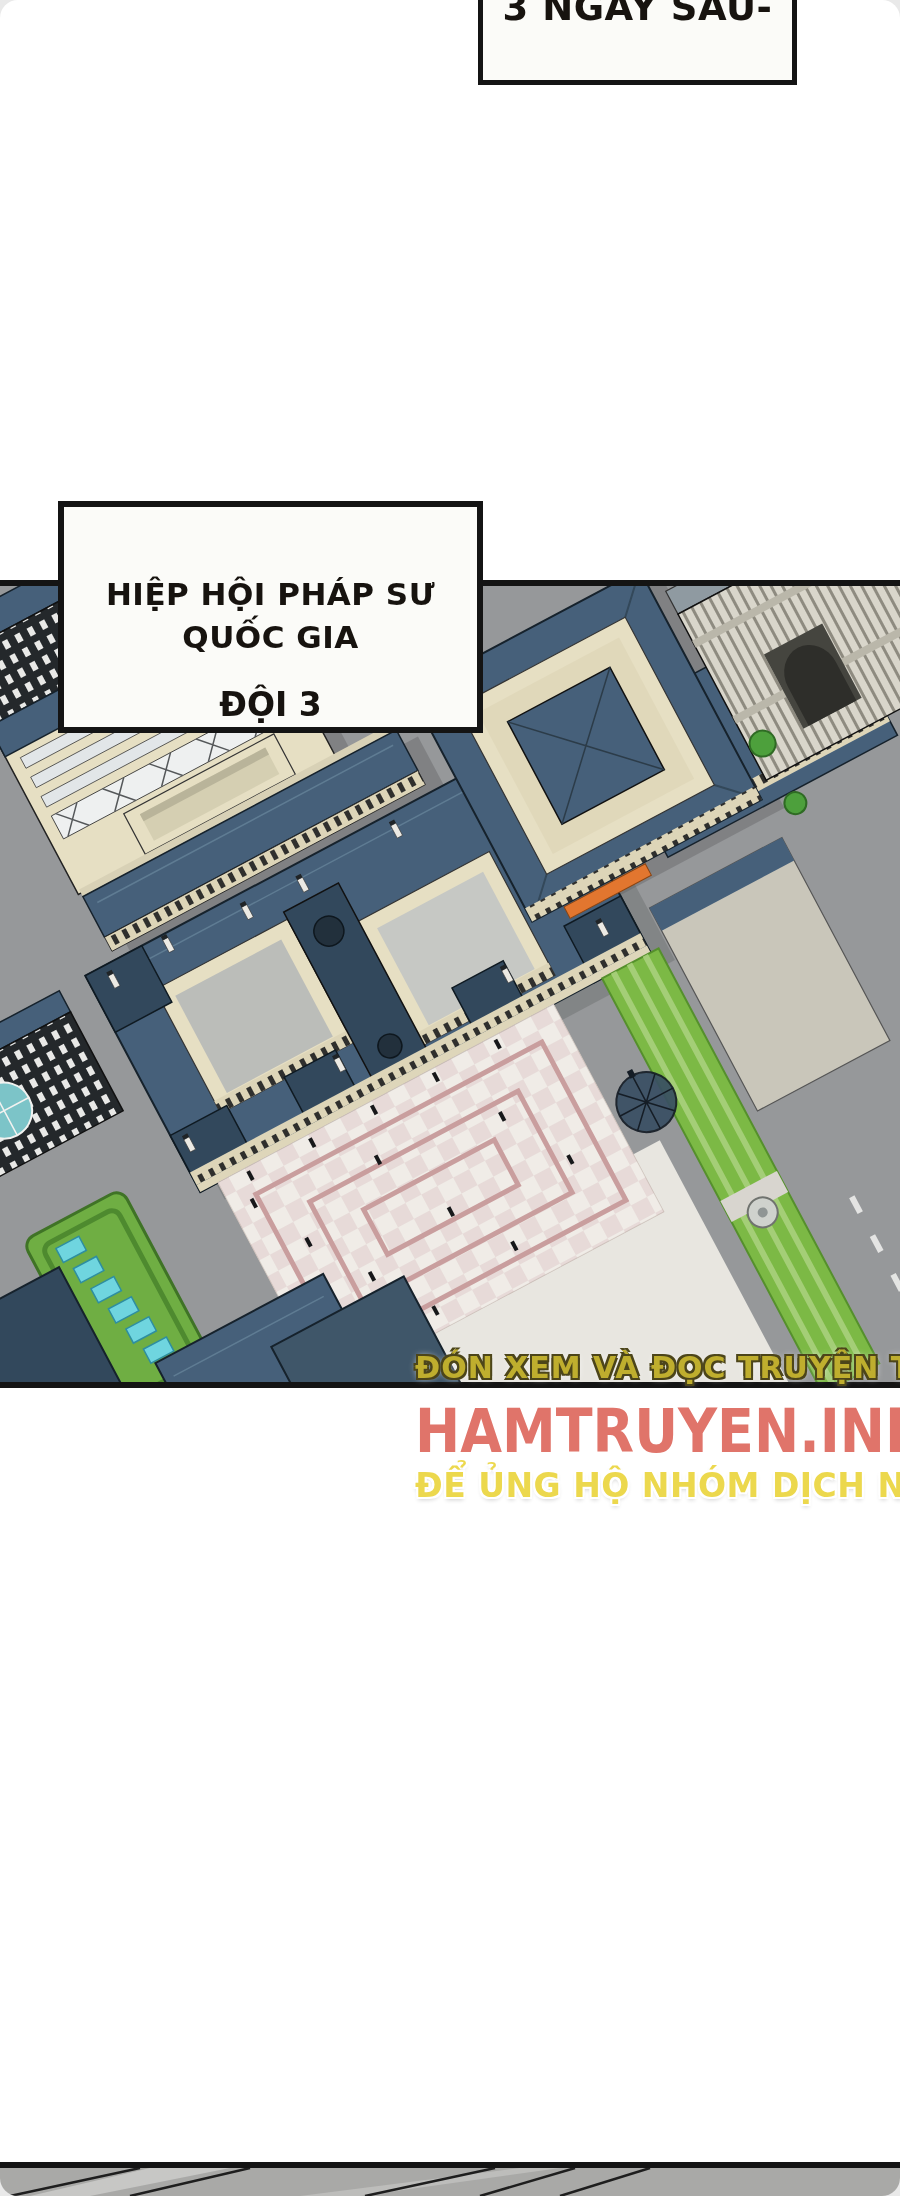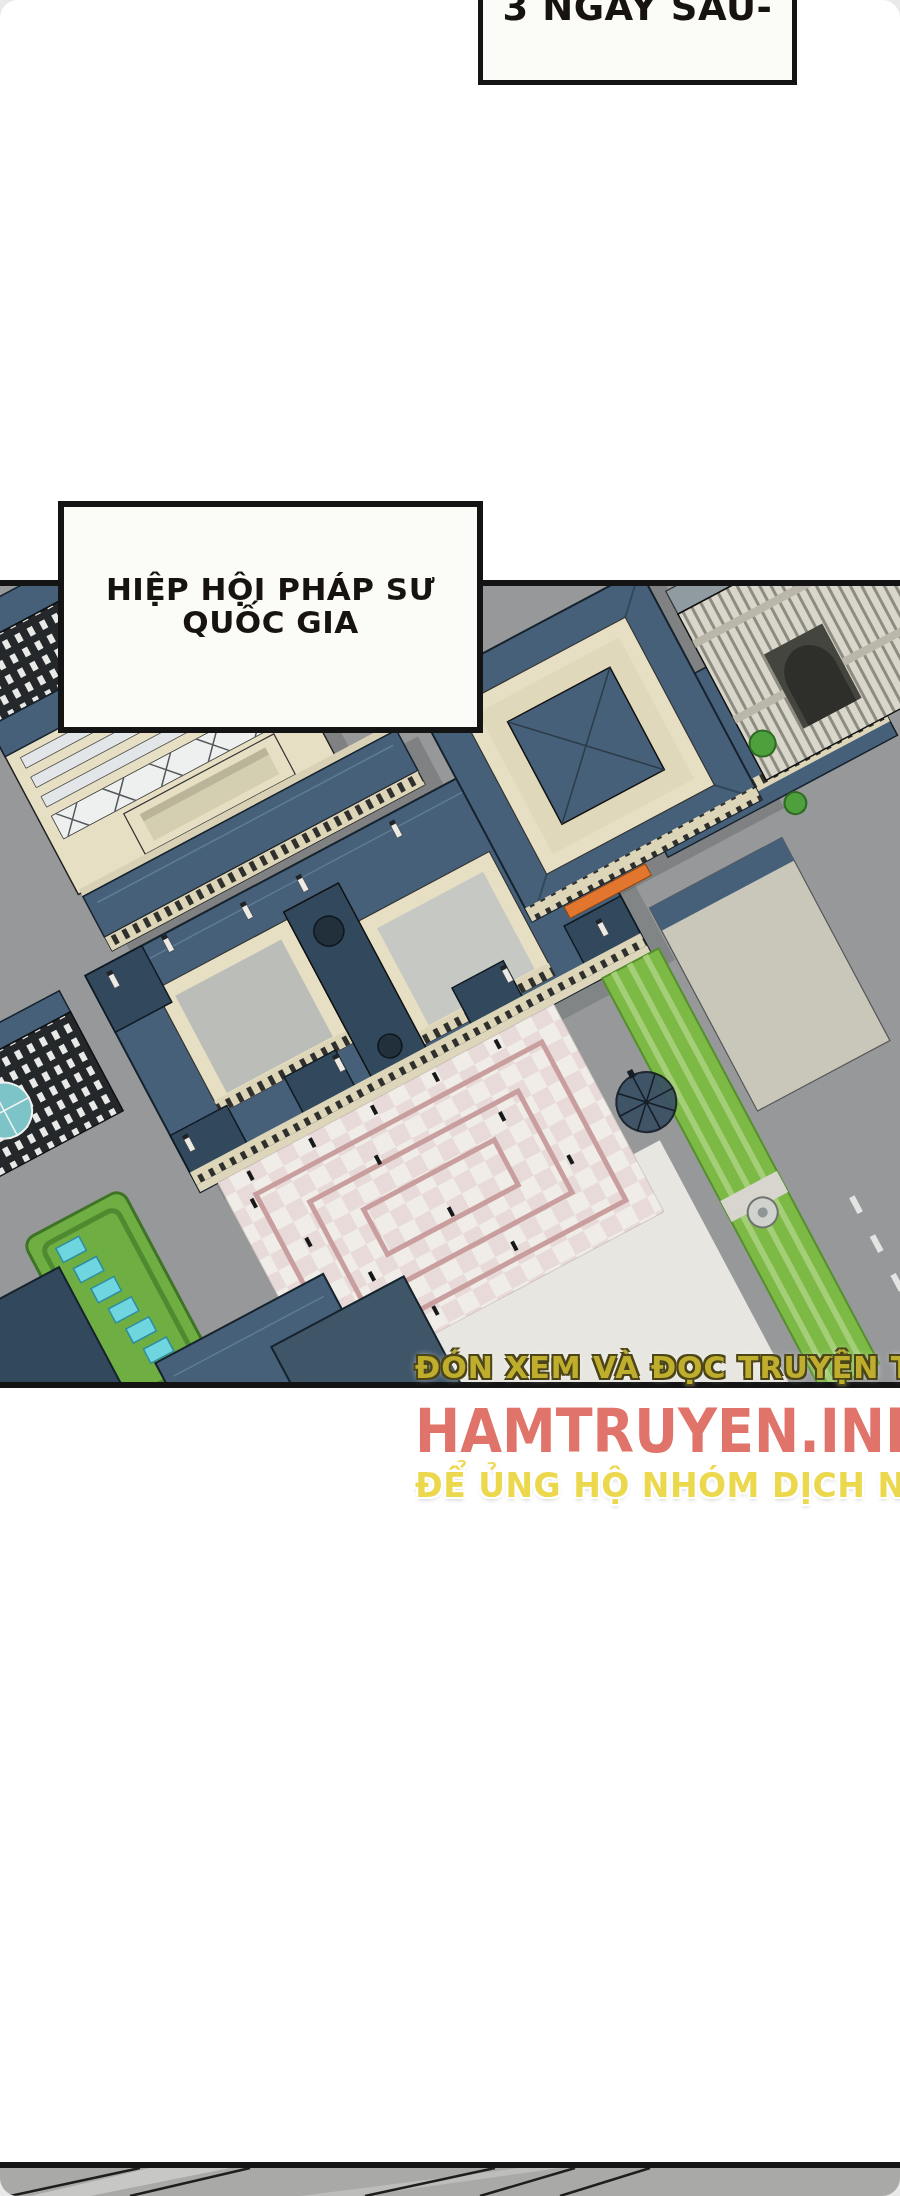--- a/index.html
+++ b/index.html
@@ -15,21 +15,21 @@
   .page{position:relative;width:900px;height:2196px;margin:0 auto;background:var(--page-bg);overflow:hidden;border-radius:18px;}
   .panel{position:absolute;left:0;top:580px;width:900px;height:808px;}
   .panel svg{display:block;}
   svg .roof{fill:var(--roof-slate);} svg .roofD{fill:var(--roof-dark);}
   svg .wall{fill:var(--wall-cream);} svg .plaza{fill:var(--plaza-white);}
   svg .green{fill:var(--garden-green);} svg .ink{fill:var(--ink);}
   .cap{position:absolute;box-sizing:border-box;background:var(--caption-bg);border:5px solid var(--ink);
        color:var(--caption-text);text-align:center;font-weight:800;}
   .cap-top{left:478px;top:-52px;width:319px;height:137px;font-size:37px;letter-spacing:.5px;padding-top:33px;}
   .cap-guild{left:58px;top:501px;width:425px;height:232px;border-width:6px;padding-top:66px;}
-  .cap-guild .l1{font-size:31px;line-height:33px;letter-spacing:.5px;}
+  .cap-guild .l1{font-size:31px;line-height:43px;letter-spacing:.5px;}
   .cap-guild .l2{font-size:33px;line-height:33px;margin-top:29px;}
   .wm{position:absolute;left:415px;width:485px;text-align:center;font-weight:800;white-space:nowrap;}
   .wm1{top:1350px;font-size:30px;letter-spacing:1px;color:var(--wm-yellow);
        text-shadow:-2px -2px 0 var(--wm-yellow-outline),2px -2px 0 var(--wm-yellow-outline),
                    -2px 2px 0 var(--wm-yellow-outline),2px 2px 0 var(--wm-yellow-outline),0 0 7px rgba(255,255,255,.85);}
   .wm2{top:1396px;font-size:54px;letter-spacing:0;color:var(--wm-salmon);transform:scaleY(1.12);transform-origin:top;
        text-shadow:-2px -2px 0 #fff,2px -2px 0 #fff,-2px 2px 0 #fff,2px 2px 0 #fff;}
   .wm3{top:1466px;font-size:33px;letter-spacing:.5px;color:var(--wm-gold);
        text-shadow:-2px -2px 0 #fff,2px -2px 0 #fff,-2px 2px 0 #fff,2px 2px 0 #fff,0 3px 4px rgba(0,0,0,.18);}
   .next{position:absolute;left:0;top:2162px;width:900px;height:34px;box-sizing:border-box;
@@ -232,20 +232,21 @@
       <rect x="0" y="802" width="900" height="6" class="ink"></rect>
     </svg>
   </div>
 
   <div class="cap cap-top">
     <span>3 NGÀY SAU-</span>
   </div>
 
   <div class="cap cap-guild">
     <div class="l1">HIỆP HỘI PHÁP SƯ QUỐC GIA</div>
+    <div class="l2">ĐỘI 3</div>
   </div>
 
   <div class="wm wm1">ĐÓN XEM VÀ ĐỌC TRUYỆN TẠI</div>
   <div class="wm wm2">HAMTRUYEN.INFO</div>
   <div class="wm wm3">ĐỂ ỦNG HỘ NHÓM DỊCH NHÉ</div>
 
   <div class="next">
     <svg width="900" height="28" viewBox="0 0 900 28">
       <polygon points="150,0 230,0 90,28 30,28" fill="#c7c7c5"></polygon>
       <polygon points="520,0 560,0 360,28 300,28" fill="#bdbdbb"></polygon>

